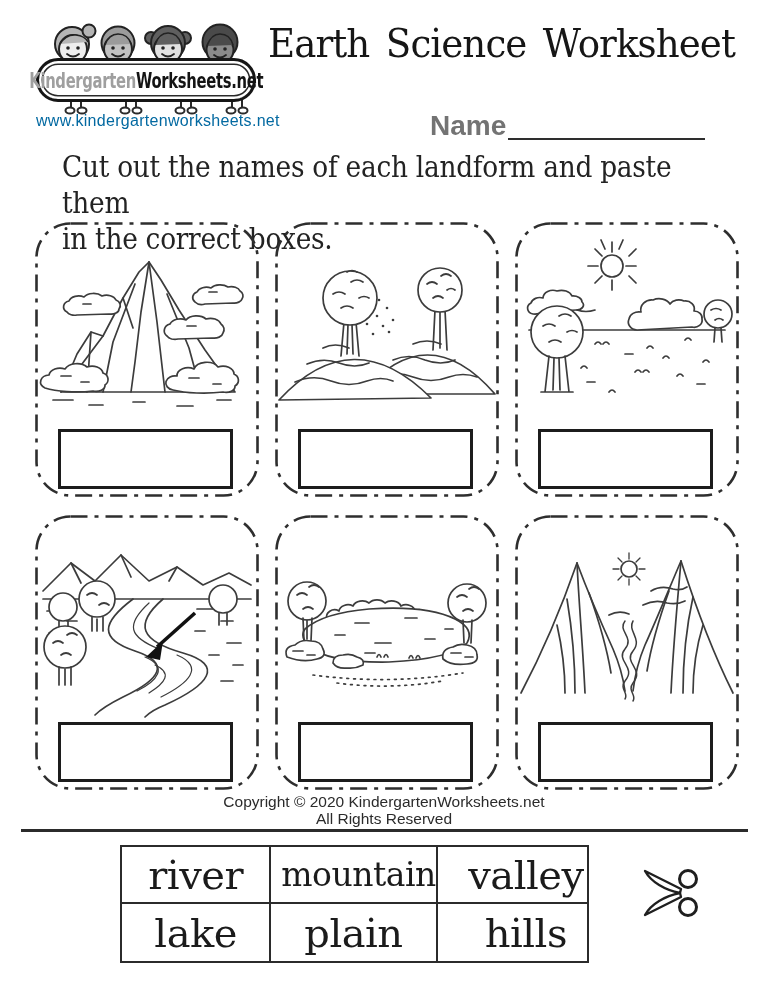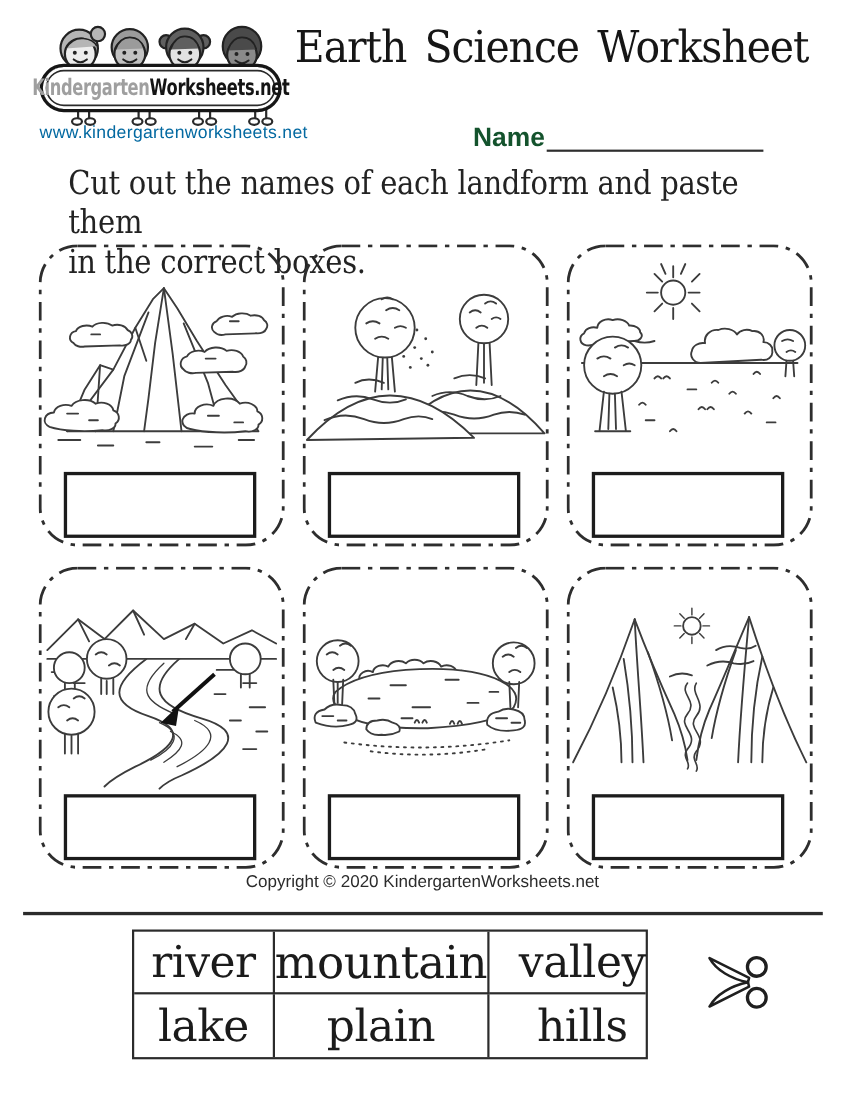--- a/index.html
+++ b/index.html
@@ -29,21 +29,21 @@
     letter-spacing:0.3px;z-index:1;
   }
 
   
   .page-title{
     position:absolute;left:268px;top:20px;white-space:nowrap;
     font-family:"DejaVu Serif",serif;font-size:40px;color:#161616;
     letter-spacing:-1px;word-spacing:6px;transform:scaleX(0.93);transform-origin:left top;
   }
   .name-row{position:absolute;left:430px;top:112px;display:flex;align-items:flex-end;}
-  .name-label{font-size:24px;font-weight:600;color:#14532d;line-height:1;}
+  .name-label{font-size:28px;font-weight:600;color:#737373;line-height:1;}
   .name-line{display:inline-block;width:197px;height:24px;border-bottom:2px solid #2e2e2e;margin-left:2px;}
   .instructions{
     position:absolute;left:62px;top:149px;width:740px;
     font-family:"DejaVu Serif",serif;font-size:30px;color:#232323;line-height:36px;
     transform:scaleX(0.88);transform-origin:left top;letter-spacing:-0.3px;
   }
 
   
   .cards{
     position:absolute;left:35px;top:222px;display:grid;
@@ -72,21 +72,21 @@
     background:#fff;
   }
   .word-cell{
     display:flex;align-items:center;justify-content:center;
     font-family:"DejaVu Serif",serif;font-size:40px;color:#1b1b1b;
     border-right:2.5px solid #2b2b2b;border-bottom:2.5px solid #2b2b2b;
     letter-spacing:-0.5px;
   }
   .word-cell:nth-child(3n){border-right:none;padding-left:27px;}
   .word-cell:nth-child(n+4){border-bottom:none;}
-  .word-small{font-size:41px;}
+  .word-small{font-size:33px;padding-left:10px;}
   .scissors{position:absolute;left:642px;top:864px;}
 </style>
 </head>
 <body>
 
 <div class="logo-area">
   <svg class="kids-svg" width="214" height="62" viewBox="0 0 214 62">
     <g stroke="#222" stroke-width="2">
 
       <circle cx="34" cy="26" r="17" fill="#b5b5b5"></circle>
@@ -332,20 +332,21 @@
         <path d="M108,96 C100,106 118,112 108,124 C98,136 120,142 108,156 C102,164 112,168 108,174" stroke-width="1.5"></path>
         <path d="M116,96 C110,106 126,114 116,126 C106,138 128,144 116,158 C110,166 120,170 116,176" stroke-width="1.5"></path>
       </g>
     </svg>
     <div class="answer-box"></div>
   </div>
 </div>
 
 <div class="copyright">
   <div>Copyright © 2020 KindergartenWorksheets.net</div>
+  <div>All Rights Reserved</div>
 </div>
 
 <div class="divider"></div>
 
 <div class="word-bank">
   <div class="word-cell">river</div>
   <div class="word-cell word-small">mountain</div>
   <div class="word-cell">valley</div>
   <div class="word-cell">lake</div>
   <div class="word-cell">plain</div>

